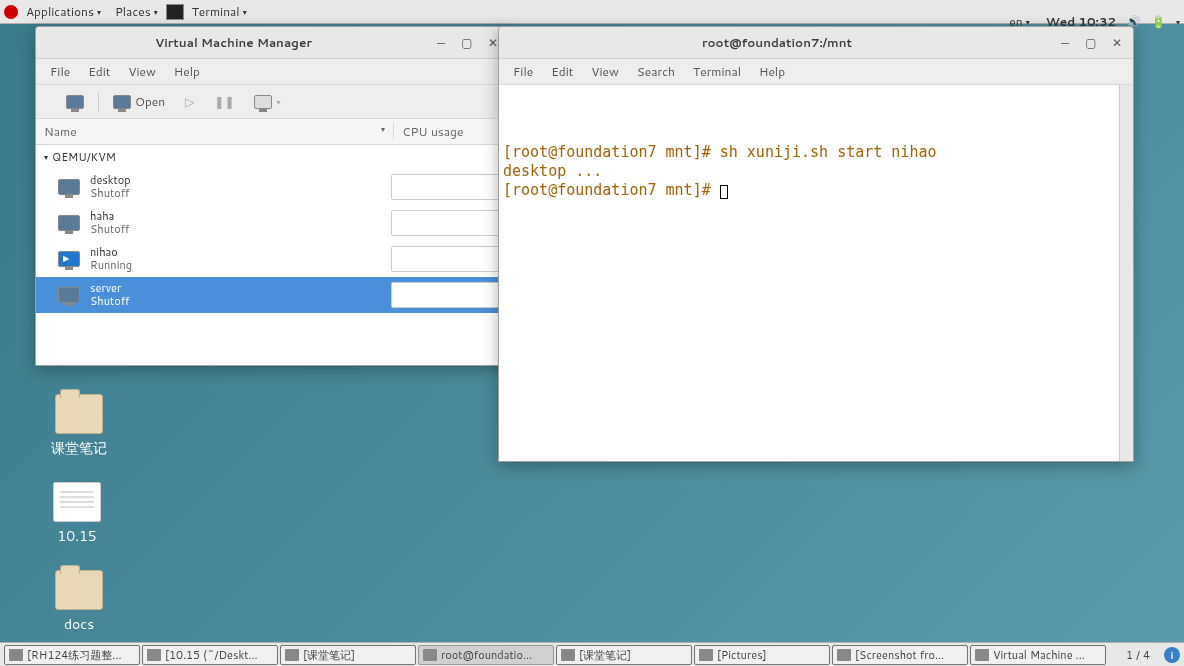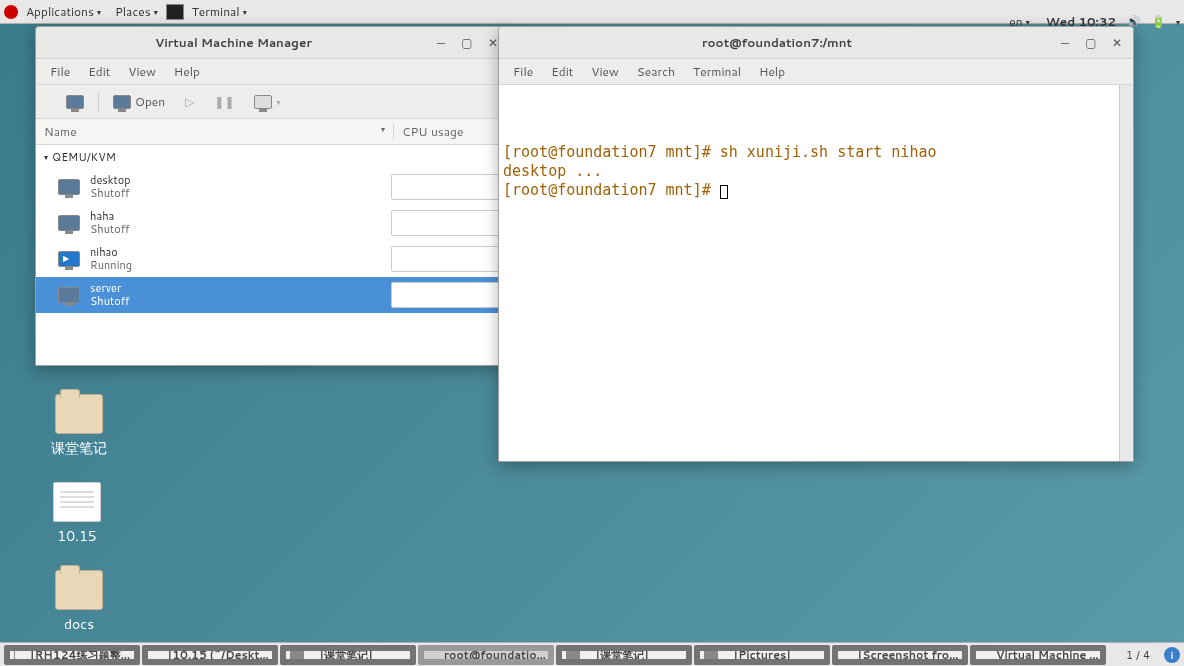--- a/index.html
+++ b/index.html
@@ -56,21 +56,21 @@
 .vmm-row.selected { background: #4a90d9; }
 .vmm-row.selected .rtxt .n, .vmm-row.selected .rtxt .s { color: #fff; }
 
 
 .term-body { flex: 1; background: #fff; color: #a16207; font-family: "DejaVu Sans Mono", monospace; font-size: 15px; padding: 2px 4px; white-space: pre; overflow: auto; line-height: 1.25; position: relative; }
 .term-scrollbar { position: absolute; right: 0; top: 0; bottom: 0; width: 14px; background: #e8e8e8; border-left: 1px solid #ccc; }
 .cursor-block { display: inline-block; width: 8px; height: 14px; border: 1px solid #000; vertical-align: text-bottom; }
 
 
 .bottom-panel { position: absolute; bottom: 0; left: 0; right: 0; height: 24px; background: #e8e8e8; border-top: 1px solid #b0b0b0; display: flex; align-items: center; padding: 0 4px; gap: 2px; font-size: 11px; }
-.task { flex: 0 0 auto; width: 136px; height: 20px; background: #f0f0f0; border: 6px solid #737373; border-radius: 2px; display: flex; align-items: center; gap: 16px; padding: 0 4px; color: #444; cursor: pointer; overflow: hidden; white-space: nowrap; font-weight: bold; }
+.task { flex: 0 0 auto; width: 136px; height: 20px; background: #f0f0f0; border: 1px solid #737373; border-radius: 2px; display: flex; align-items: center; gap: 4px; padding: 0 4px; color: #444; cursor: pointer; overflow: hidden; white-space: nowrap; }
 .task.active { background: #d0d0d0; border-color: #999; }
 .task-ico { width: 14px; height: 12px; background: #888; display: inline-block; border-radius: 1px; }
 .ws-ind { margin-left: auto; padding: 0 8px; color: #444; }
 .info-ico { width: 16px; height: 16px; background: #3a80c8; border-radius: 50%; color: #fff; display: flex; align-items: center; justify-content: center; font-size: 10px; font-weight: bold; margin-left: 4px; }
 </style>
 </head>
 <body>
 
 <div class="top-panel">
   <div class="left">

